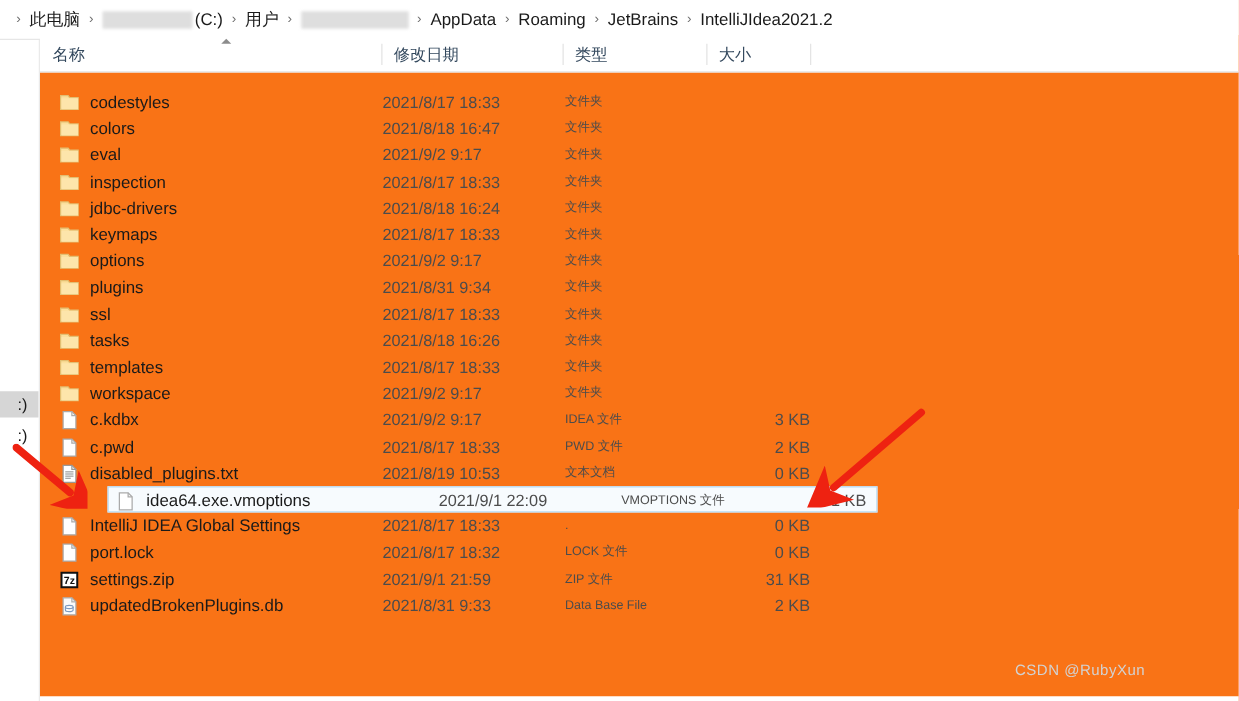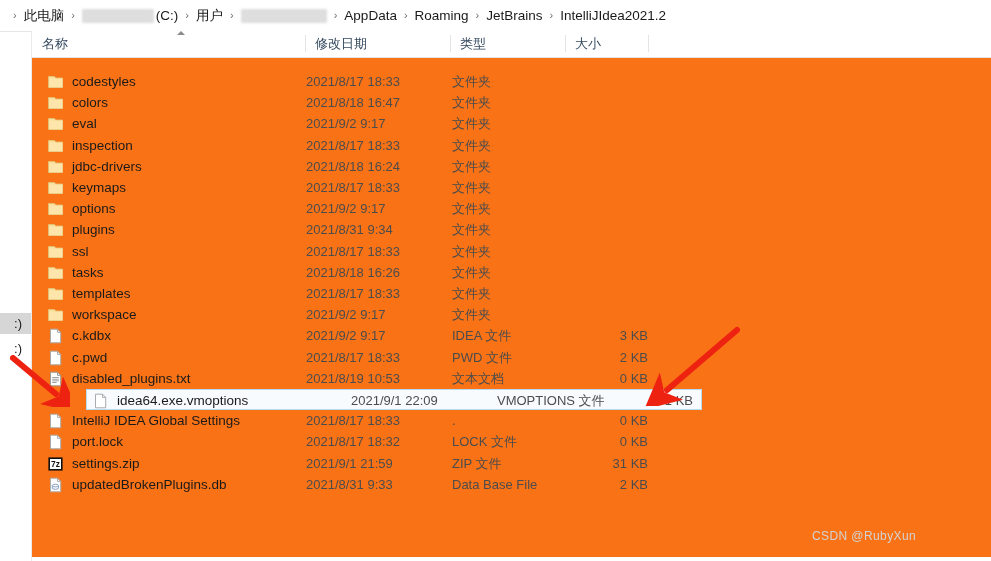--- a/index.html
+++ b/index.html
@@ -169,21 +169,21 @@
     font-size: 13px;
     color: #4c4c4c;
     white-space: nowrap;
   }
   .cell-type {
     position: absolute;
     left: 410px;
     top: 0;
     height: 21px;
     line-height: 21px;
-    font-size: 13px;
+    font-size: 10px;
     color: #4c4c4c;
     white-space: nowrap;
   }
   .cell-size {
     position: absolute;
     left: 480px;
     width: 126px;
     top: 0;
     height: 21px;
     line-height: 21px;

